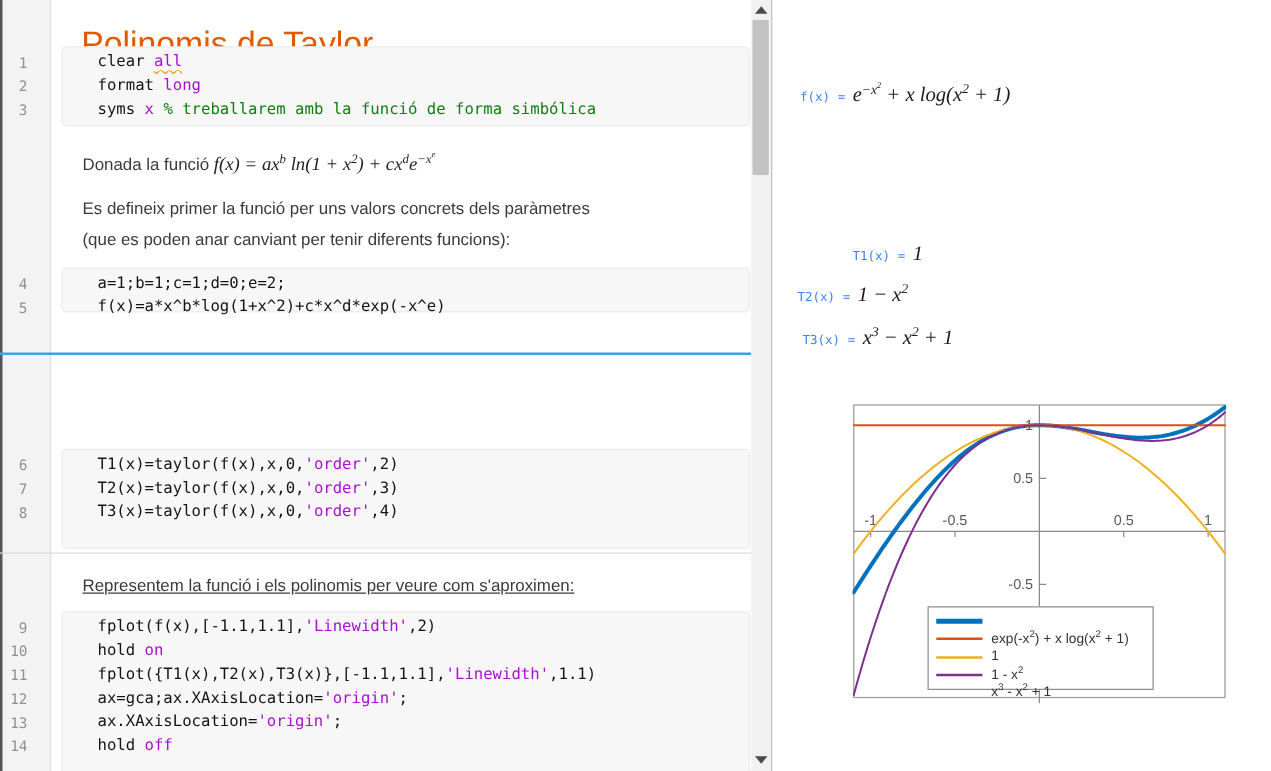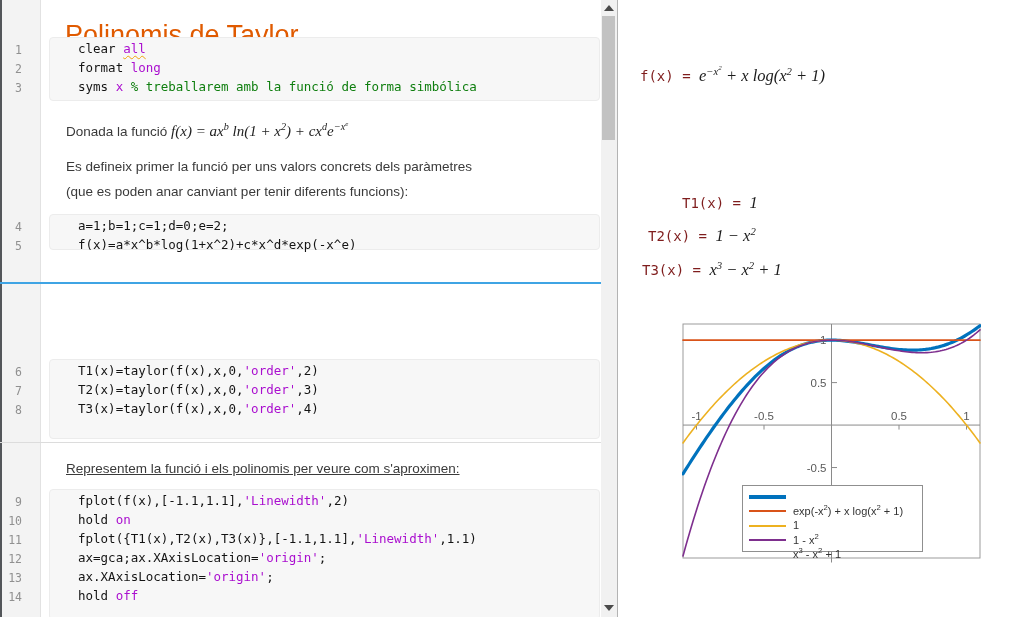--- a/index.html
+++ b/index.html
@@ -38,24 +38,24 @@
   #scrollbar{position:absolute;left:601px;top:0;width:16px;height:617px;background:#f1f1f1;}
   #scroll-thumb{position:absolute;left:602px;top:16px;width:13px;height:124px;background:#c2c2c2;}
   .scroll-arrow{position:absolute;left:604px;width:0;height:0;border-left:5px solid transparent;border-right:5px solid transparent;}
   #scroll-up{top:5px;border-bottom:6px solid #4a4a4a;}
   #scroll-down{top:605px;border-top:6px solid #4a4a4a;}
   #panel-divider{position:absolute;left:617px;top:0;width:1px;height:617px;background:#b3b3b3;}
 
   
   #right-panel{position:absolute;left:618px;top:0;width:399px;height:617px;background:#fff;}
   .sym-output{position:absolute;display:flex;align-items:baseline;white-space:pre;}
-  .oname{font-family:"DejaVu Sans Mono","Liberation Mono",monospace;font-size:14px;color:#7f1d1d;}
+  .oname{font-family:"DejaVu Sans Mono","Liberation Mono",monospace;font-size:10px;color:#3b82f6;}
   .omath{font-family:"Liberation Serif","DejaVu Serif",serif;font-style:italic;font-size:16.5px;color:#1c1c1c;}
   .omath sup{font-size:65%;line-height:0;}
-  #out-f{left:22px;top:66px;} #out-t1{left:24px;top:193px;margin-left:40px;} #out-t2{left:30px;top:226px;} #out-t3{left:24px;top:260px;}
+  #out-f{left:22px;top:66px;} #out-t1{left:24px;top:193px;margin-left:40px;} #out-t2{left:20px;top:226px;} #out-t3{left:24px;top:260px;}
 
   
   #figure{position:absolute;left:32px;top:315px;width:345px;height:258px;}
   #legend{position:absolute;left:92px;top:170px;width:181px;height:67px;background:#fff;
     border:1px solid #8f8f8f;box-sizing:border-box;padding:4px 6px;display:flex;flex-direction:column;justify-content:space-between;}
   .legend-row{display:flex;align-items:center;height:14px;}
   .legend-sample{width:37px;margin-right:7px;flex:none;}
   .legend-label{font-size:11px;color:#333;white-space:pre;font-style:normal;font-family:"Liberation Sans",sans-serif;margin-top:28px;}
   .legend-label sup{font-size:70%;line-height:0;}
 </style>

